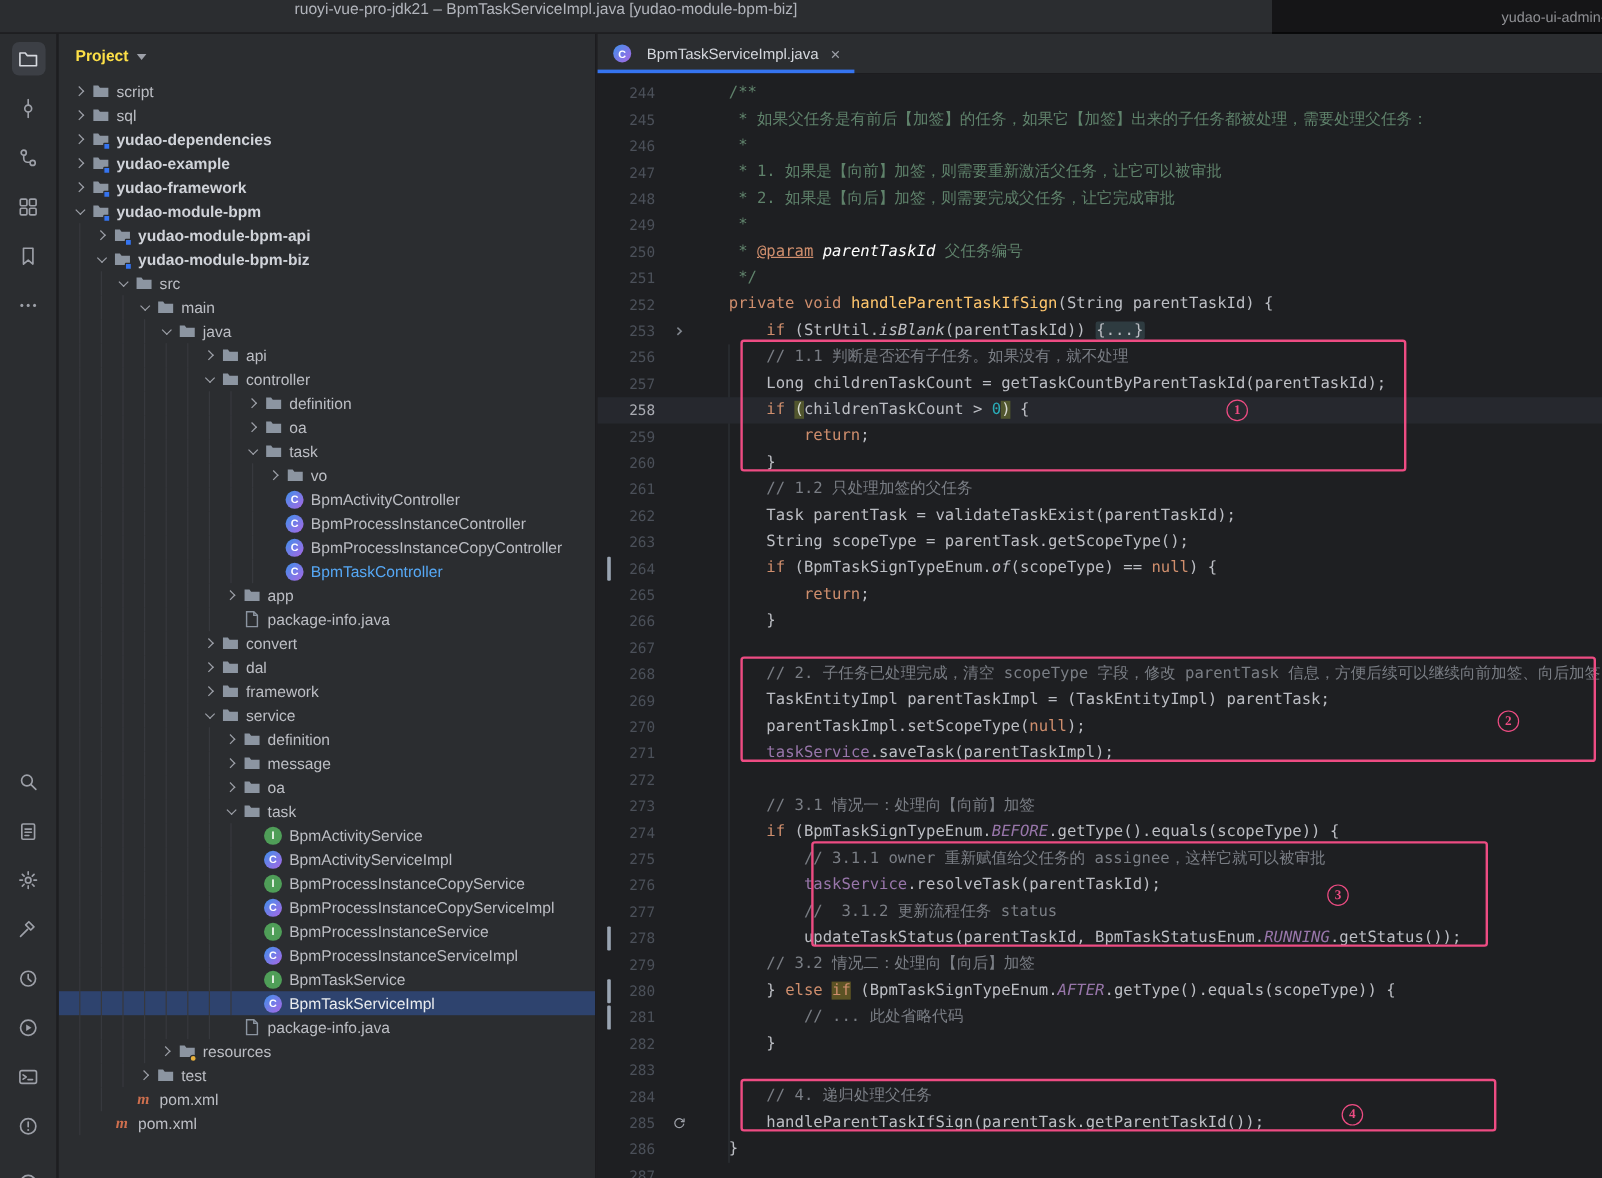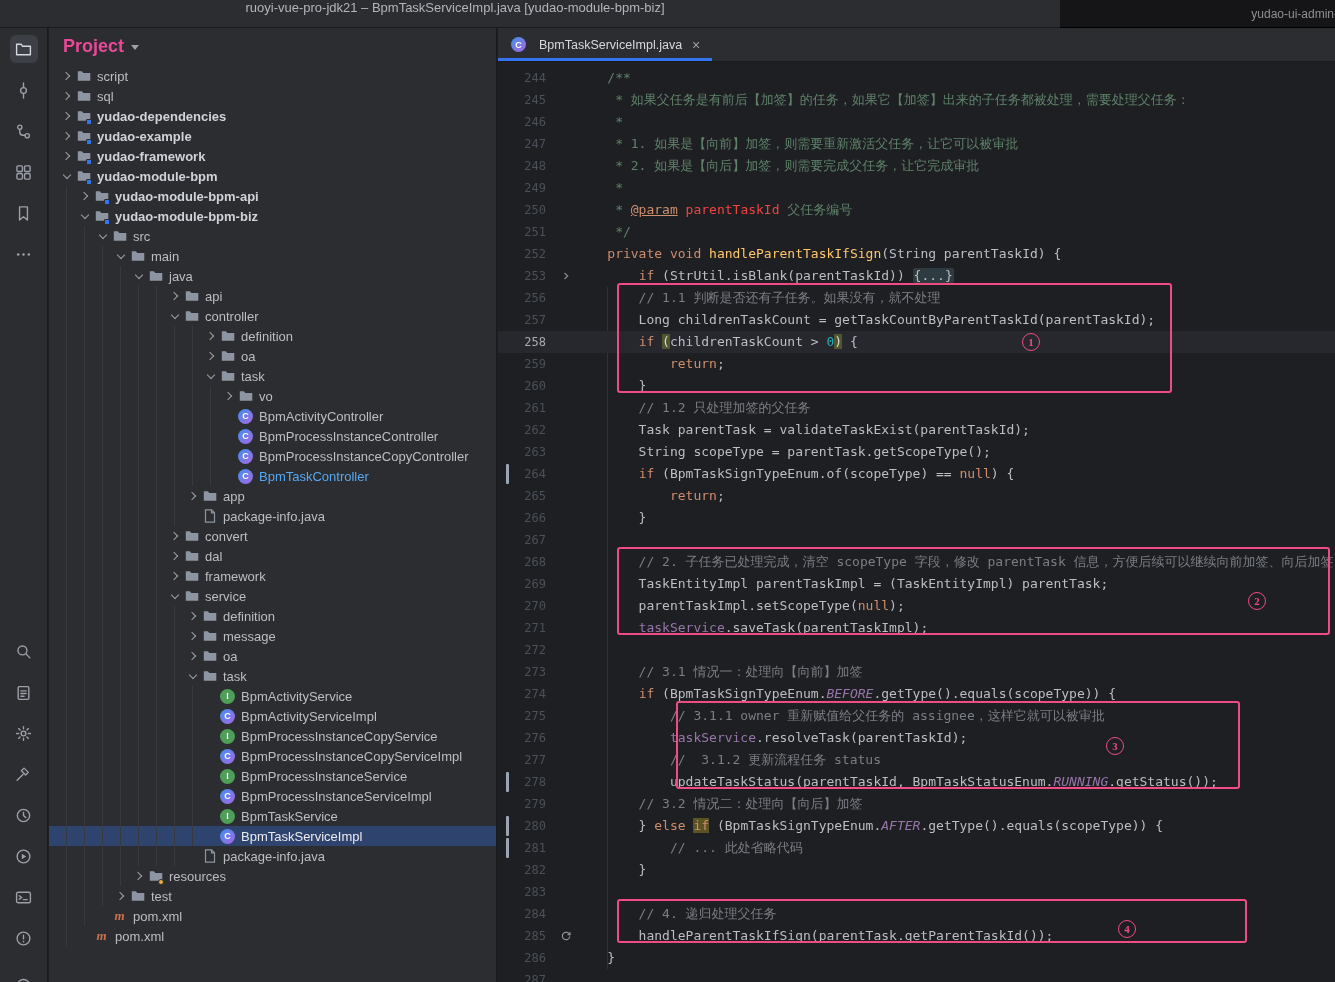--- a/index.html
+++ b/index.html
@@ -13,21 +13,21 @@
   
   .left-rail{position:absolute;left:0;top:28px;width:48px;height:954px;background:#2B2D30;border-right:1px solid #191A1C;display:flex;flex-direction:column;align-items:center;padding:7px 0;overflow:hidden}
   .rail-top,.rail-bottom{display:flex;flex-direction:column;gap:13px;align-items:center}
   .rail-bottom{margin-top:auto;margin-bottom:-18px}
   .rail-icon{width:28px;height:28px;border-radius:6px;display:flex;align-items:center;justify-content:center;color:#9DA0A8;cursor:pointer}
   .rail-icon.active{background:#3C3F45;color:#D5D8DE}
   .rail-icon svg{width:17px;height:17px}
   
   .project-panel{position:absolute;left:49px;top:28px;width:448px;height:954px;background:#2B2D30;border-right:1px solid #191A1C;overflow:hidden}
   .phead{height:36px;display:flex;align-items:center;padding-left:14px;gap:7px}
-  .phead-label{font-size:18px;font-weight:700;color:#ec4899}
+  .phead-label{font-size:13px;font-weight:700;color:#fde047}
   .phead-chev{width:0;height:0;border-left:4px solid transparent;border-right:4px solid transparent;border-top:5px solid #9DA0A8;margin-top:2px}
   .tree{padding-top:2px}
   .trow{height:20px;display:flex;align-items:center;padding-left:10px;white-space:nowrap;cursor:default;width:100%}
   .trow.sel{background:#2E436E}
   .ind{display:inline-block;width:18px;height:20px;flex:none;position:relative}
   .ind::after{content:'';position:absolute;left:7px;top:0;bottom:0;border-left:1px solid #37393E}
   .chev{width:16px;height:20px;flex:none;display:flex;align-items:center;justify-content:center}
   .chev.col::before{content:'';width:5px;height:5px;border-right:1.4px solid #9DA0A8;border-bottom:1.4px solid #9DA0A8;transform:rotate(-45deg);margin-left:-2px}
   .chev.exp::before{content:'';width:5px;height:5px;border-right:1.4px solid #9DA0A8;border-bottom:1.4px solid #9DA0A8;transform:rotate(45deg);margin-top:-3px}
   .ticon{width:17px;height:17px;margin-right:5px;display:inline-flex;align-items:center;justify-content:center;position:relative;flex:none}
@@ -57,24 +57,24 @@
   .cline.current .gut{color:#A9ABB2}
   .gicon{width:20px;flex:none;display:flex;align-items:center;justify-content:center}
   .gicon svg{width:12px;height:12px}
   .chg{position:absolute;left:8px;top:1px;bottom:1px;width:3px;background:#9AA5B3;border-radius:1px}
   .ctext{flex:1}
   .tk-d{color:#BCBEC4}
   .tk-k{color:#CF8E6D}
   .tk-c{color:#7A7E85}
   .tk-dc{color:#5F826B}
   .tk-dt{color:#CF8E6D;text-decoration:underline}
-  .tk-dp{color:#ef4444;}
+  .tk-dp{color:#ffffff;font-style:italic}
   .tk-m{color:#FFC66D}
   .tk-f{color:#9876AA}
-  .tk-sm{color:#BCBEC4;}
+  .tk-sm{color:#BCBEC4;font-style:italic}
   .tk-sf{color:#9876AA;font-style:italic}
   .tk-n{color:#2AACB8}
   .tk-fo{background:#2E3B40;border-radius:2px;color:#BCBEC4;padding:0 1px}
   .tk-ph{background:#51562E;color:#D8DAD2}
   .tk-hl{background:#5C5324;color:#CF8E6D}
   
   .overlay{position:absolute;inset:0;pointer-events:none;z-index:5}
   .abox{position:absolute;border:2px solid #EE4C83;border-radius:3px}
   .abadge{position:absolute;width:18px;height:18px;border:1.5px solid #EE4C83;border-radius:50%;color:#EE4C83;font-size:11px;font-weight:700;display:flex;align-items:center;justify-content:center;font-family:"Liberation Serif",serif}
 </style>

